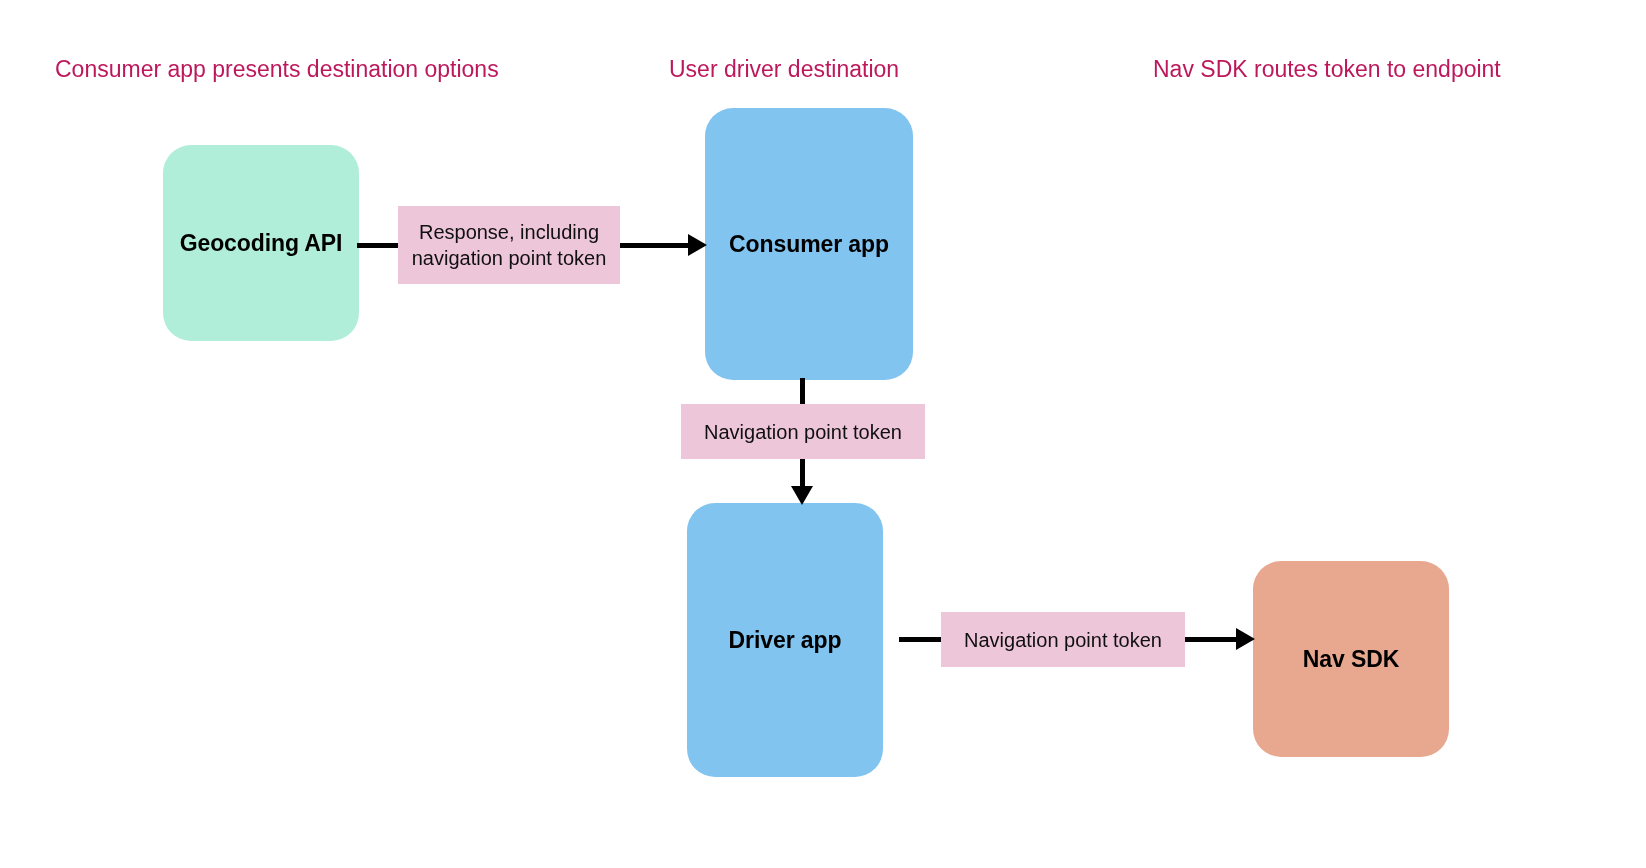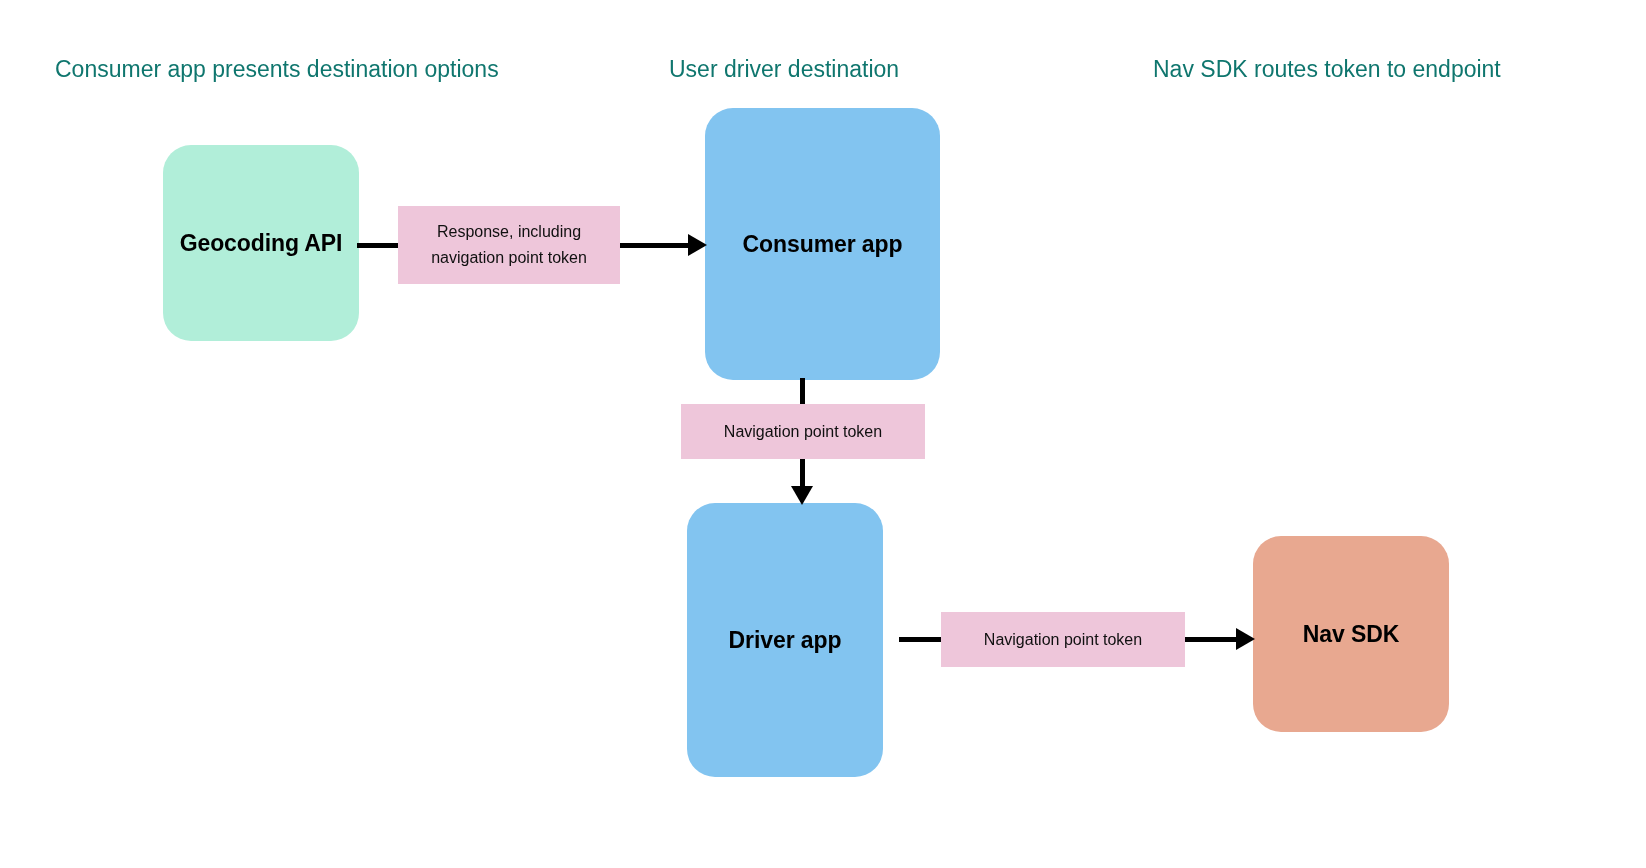--- a/index.html
+++ b/index.html
@@ -18,21 +18,21 @@
     height: 868px;
     background: #ffffff;
     overflow: hidden;
   }
 
   
   .col-header {
     position: absolute;
     font-size: 23px;
     font-weight: 400;
-    color: #0f766e;
+    color: #be185d;
     white-space: nowrap;
     line-height: 1;
   }
   #header-0 { left: 55px;   top: 58px; }
   #header-1 { left: 669px;  top: 58px; }
   #header-2 { left: 1153px; top: 58px; }
 
   
   .node {
     position: absolute;
@@ -47,41 +47,41 @@
     color: #000000;
     letter-spacing: -0.1px;
   }
   #node-geocoding {
     left: 163px; top: 145px;
     width: 196px; height: 196px;
     background: #b1eed9;
   }
   #node-consumer {
     left: 705px; top: 108px;
-    width: 235px; height: 272px;
+    width: 208px; height: 272px;
     background: #82c4f0;
   }
   #node-driver {
     left: 687px; top: 503px;
     width: 196px; height: 274px;
     background: #82c4f0;
   }
   #node-navsdk {
-    left: 1253px; top: 536px;
+    left: 1253px; top: 561px;
     width: 196px; height: 196px;
     background: #e8a890;
   }
 
   
   .edge-label {
     position: absolute;
     box-sizing: border-box;
     background: #eec6da;
     color: #101010;
-    font-size: 16px;
+    font-size: 20px;
     font-weight: 400;
     line-height: 26px;
     display: flex;
     align-items: center;
     justify-content: center;
     text-align: center;
     padding: 0 8px;
     z-index: 3;
   }
   #label-response {

